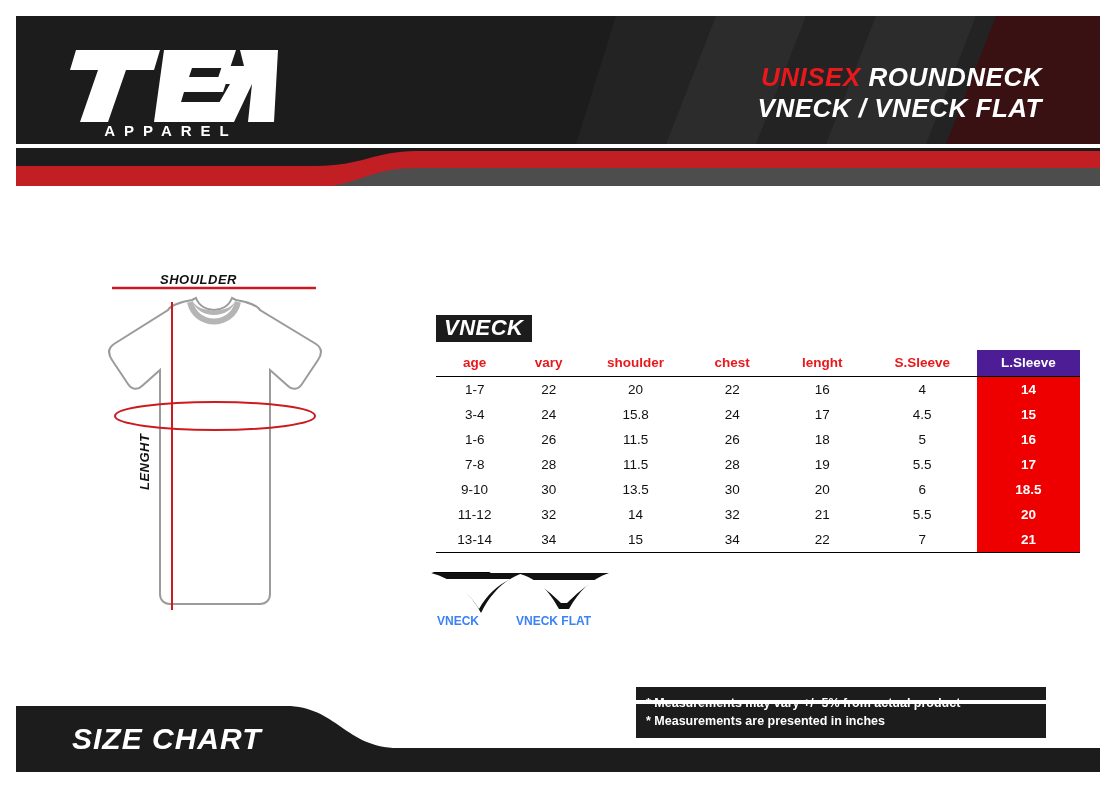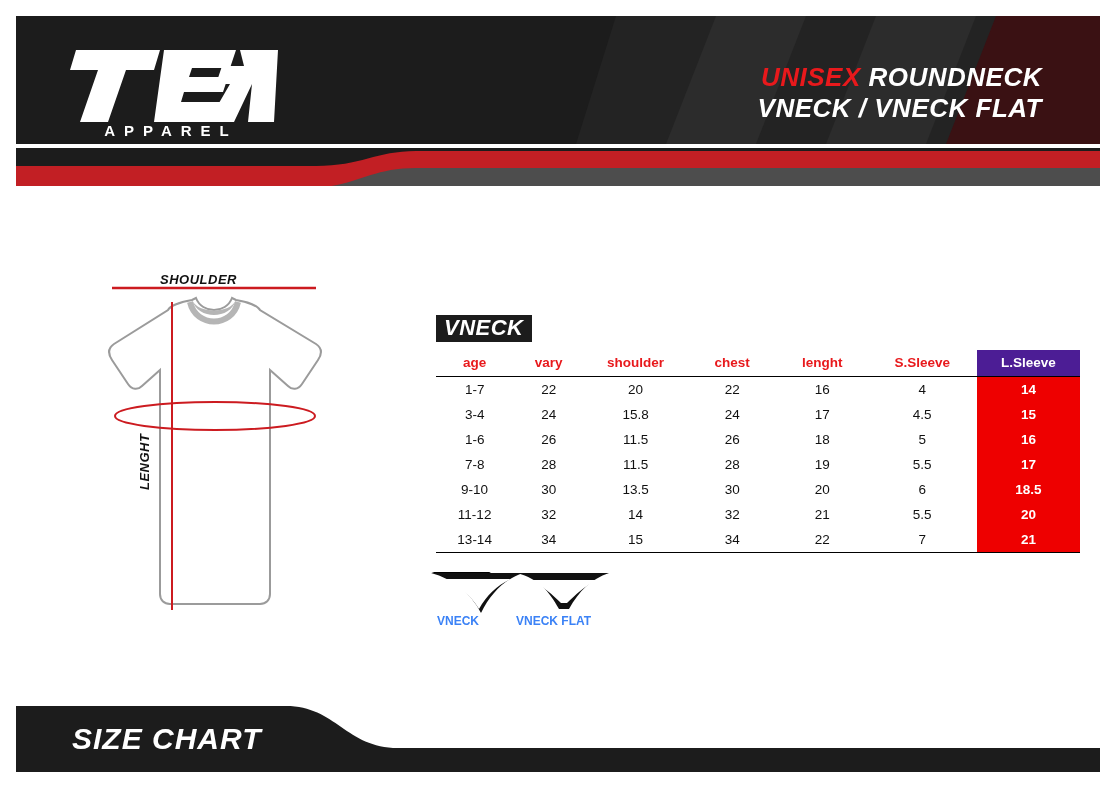--- a/index.html
+++ b/index.html
@@ -404,20 +404,24 @@
         <td>34</td>
         <td>15</td>
         <td>34</td>
         <td>22</td>
         <td>7</td>
         <td class="lsleeve">21</td>
       </tr>
     </tbody>
   </table>
 
+  <div class="note-box">
+    <div>* Measurements may vary +/- 5% from actual product</div>
+    <div>* Measurements are presented in inches</div>
+  </div>
 
   <div class="footer">
     <svg width="1084" height="72" viewBox="0 0 1084 72">
       <path d="M0,6 L270,6 C320,6 330,48 382,48 L1084,48 L1084,72 L0,72 Z" fill="#1c1c1c"></path>
       <path d="M0,0 L1084,0 L1084,4 L0,4 Z" fill="#ffffff"></path>
     </svg>
   </div>
   <div class="footer-title">SIZE CHART</div>
 
 </div>

